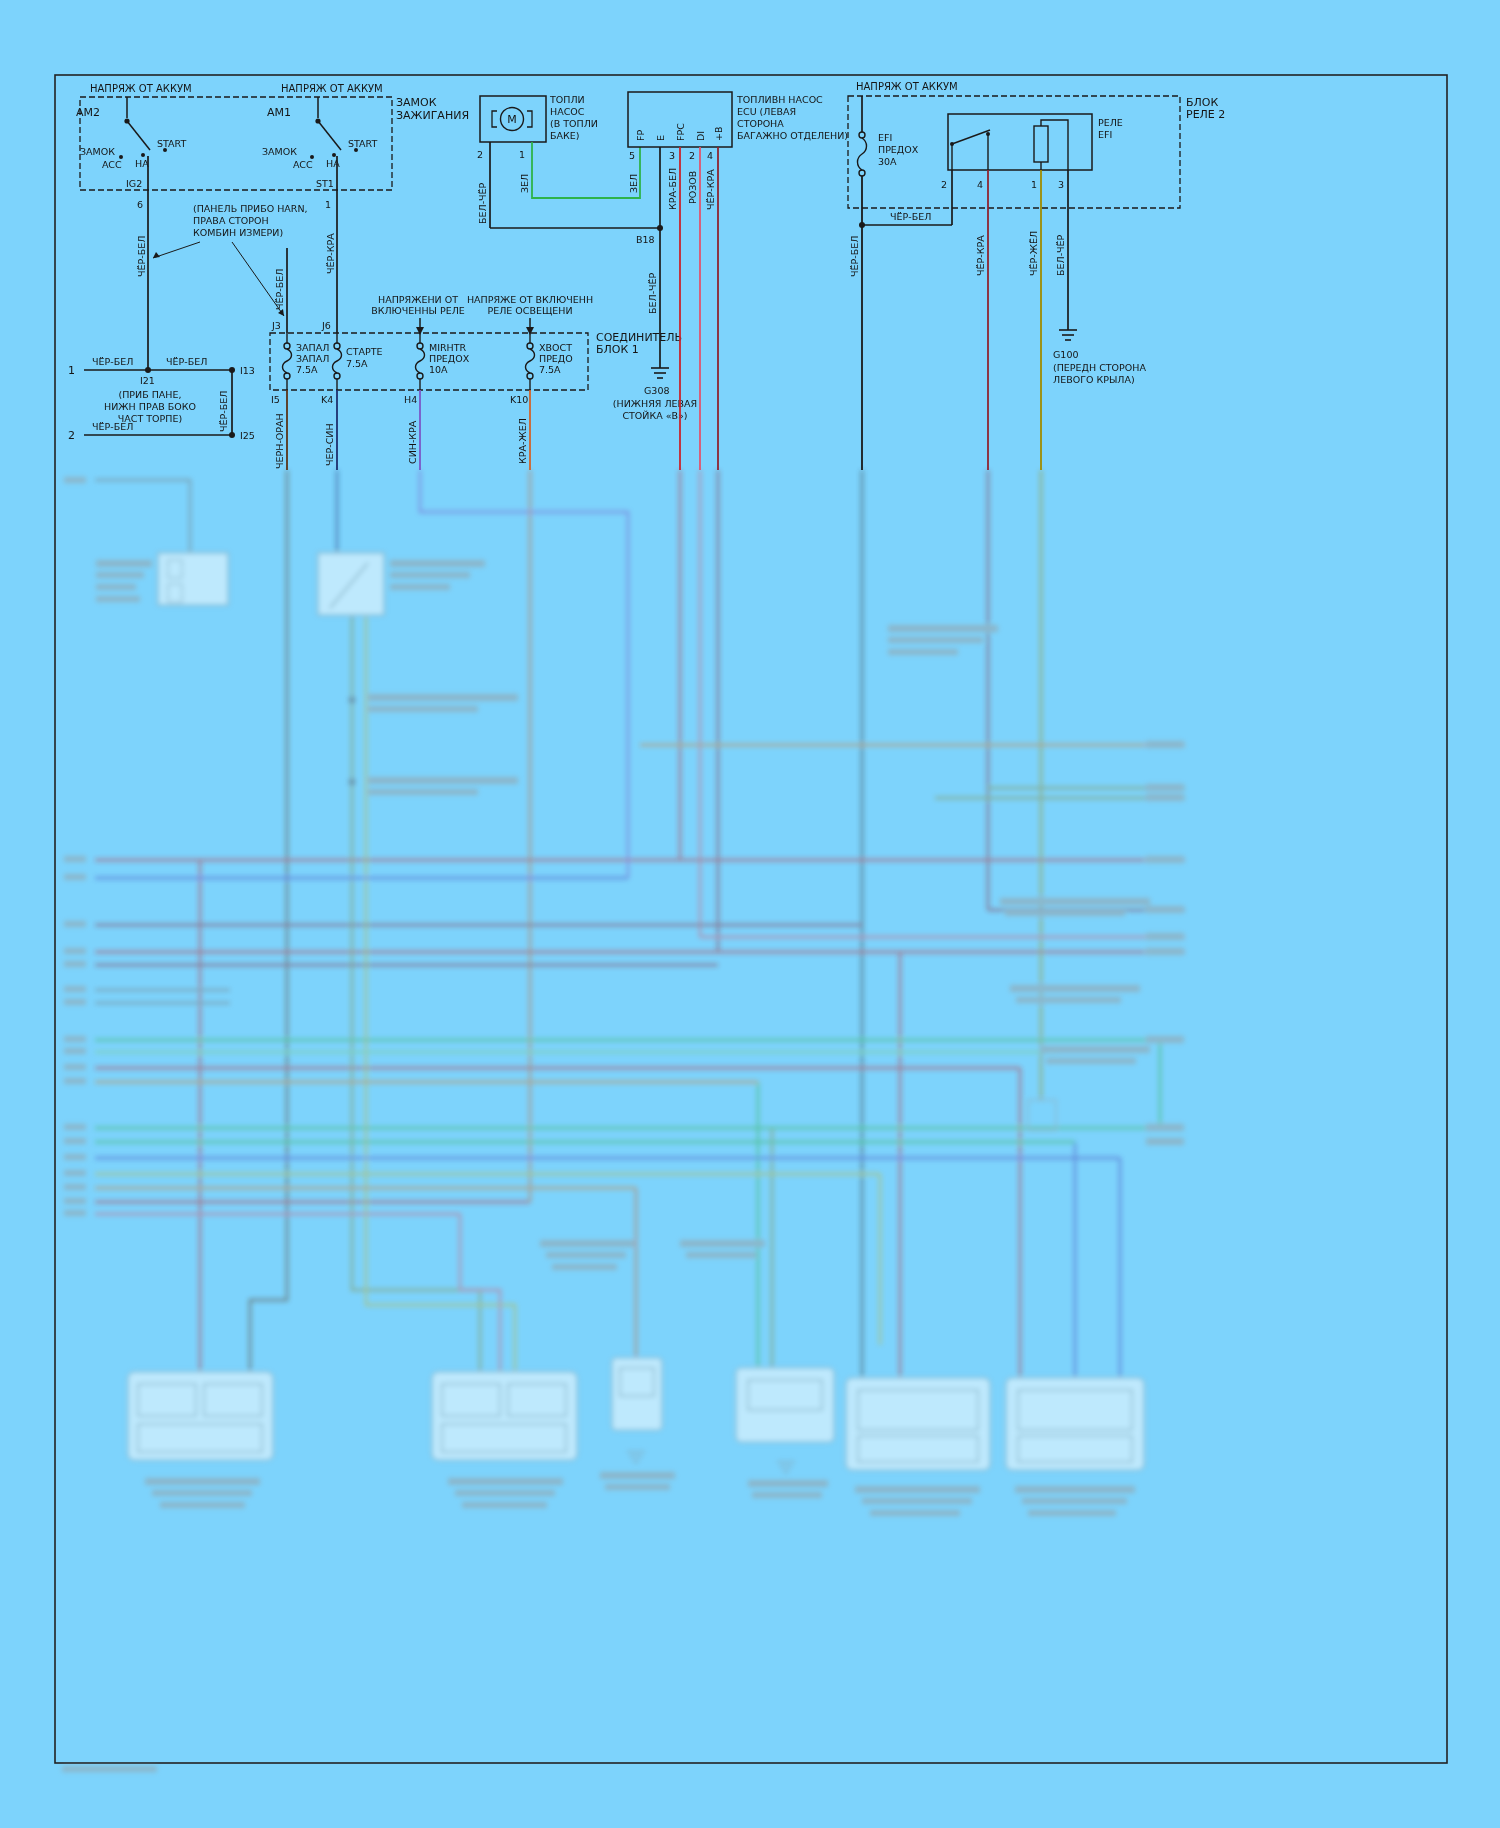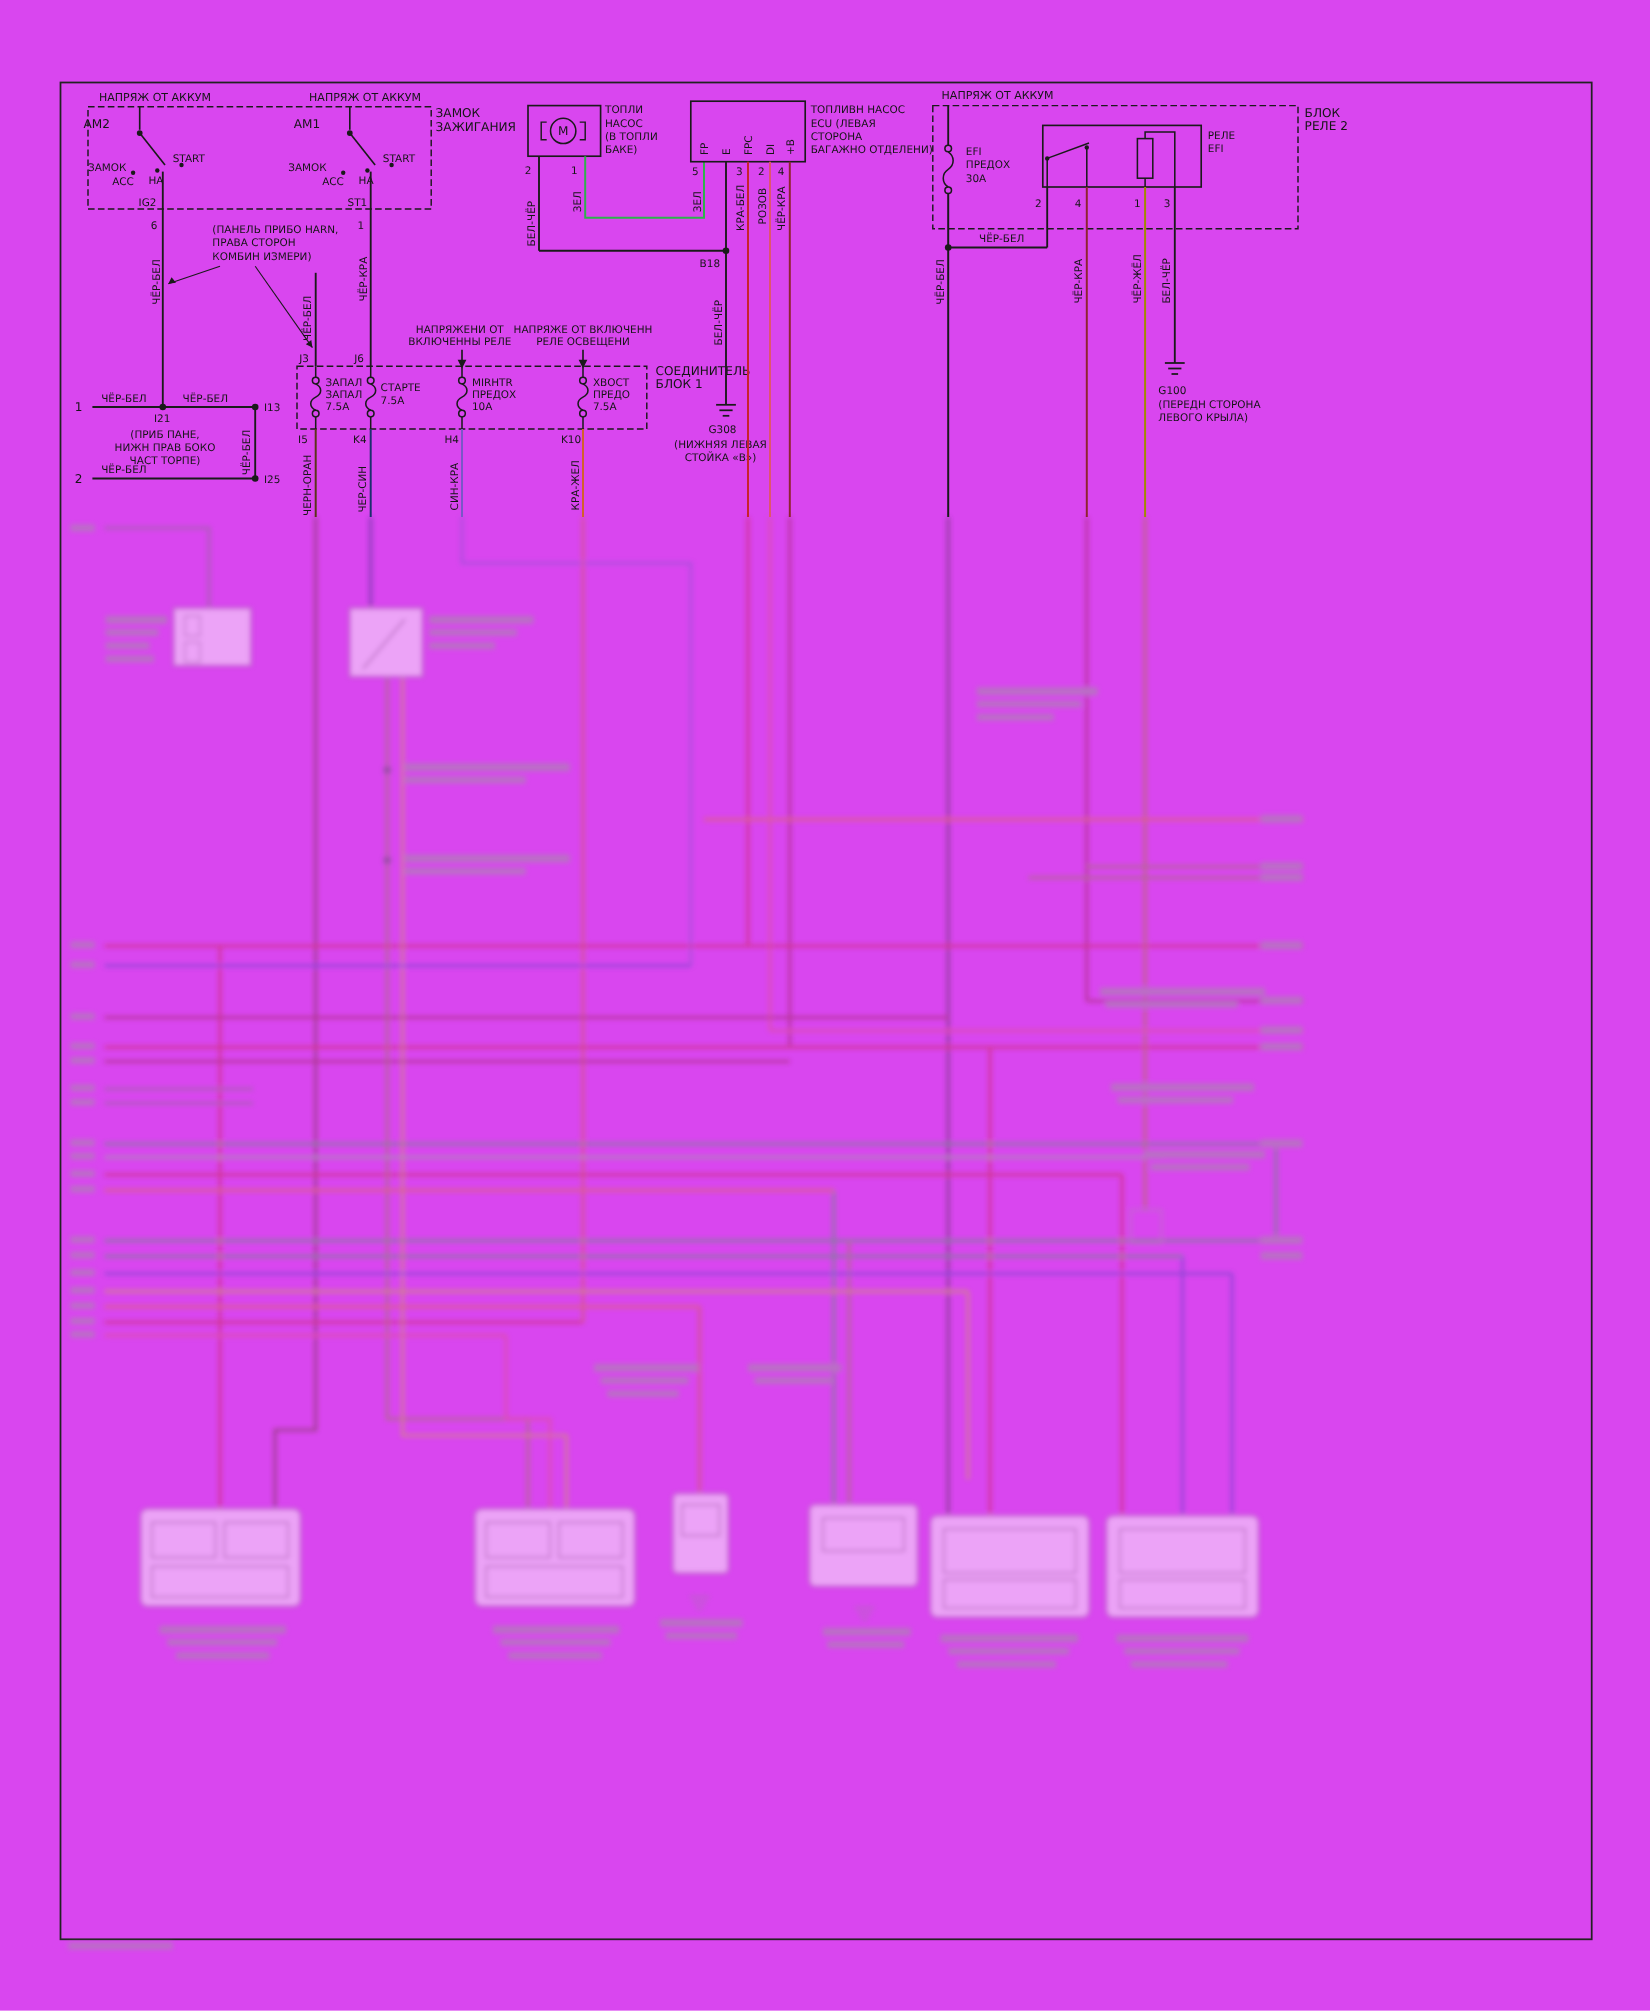--- a/index.html
+++ b/index.html
@@ -1,16 +1,16 @@
 <!DOCTYPE html>
 <html><head>
 <meta charset="utf-8">
 <style>
   html,body { margin:0; padding:0; background:#ffffff; }
-  .page { position:relative; width:1500px; height:1828px; background:#d946ef; overflow:hidden; }
+  .page { position:relative; width:1500px; height:1828px; background:#7dd3fc; overflow:hidden; }
   svg text { font-family:"DejaVu Sans", sans-serif; fill:#151515; }
   .t  { font-size:11px; }
   .t10 { font-size:10px; }
   .t95 { font-size:9.5px; }
   .mid { text-anchor:middle; }
 </style>
 </head>
 <body>
 
 <div class="page">

